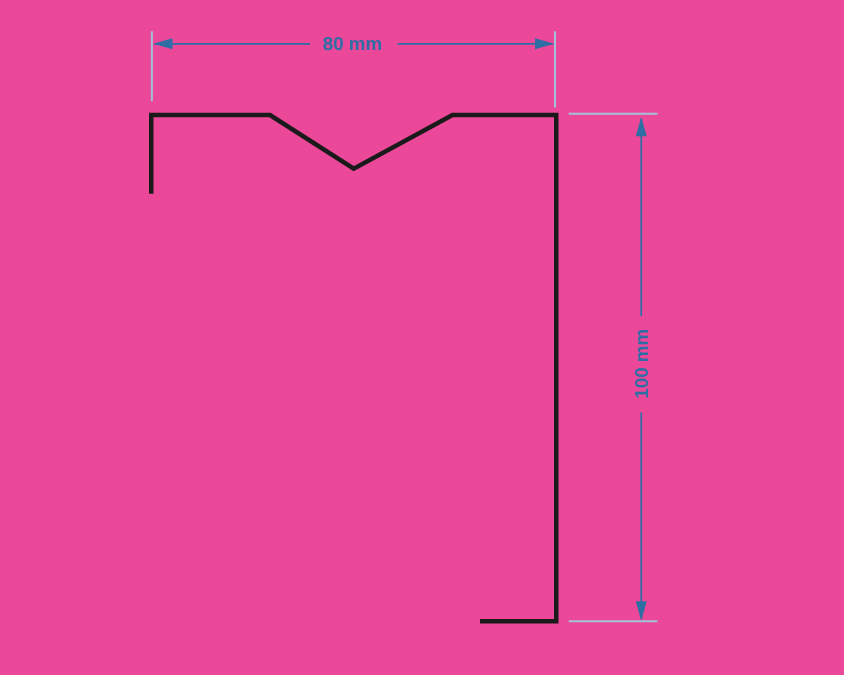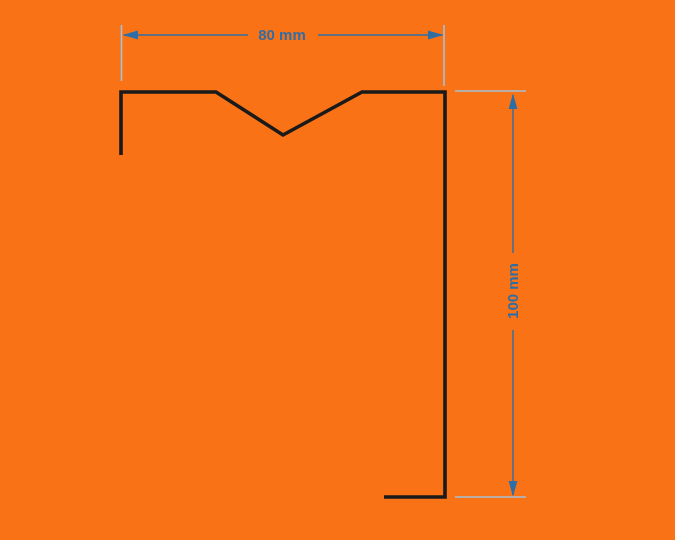--- a/index.html
+++ b/index.html
@@ -5,21 +5,21 @@
   html, body {
     margin: 0;
     padding: 0;
     background: #ffffff;
     font-family: "Liberation Sans", sans-serif;
   }
   .canvas {
     position: relative;
     width: 675px;
     height: 540px;
-    background: #f97316;
+    background: #ec4899;
     overflow: hidden;
   }
   svg { display: block; }
   .profile {
     fill: none;
     stroke: #1a1a1a;
     stroke-width: 3.6;
     stroke-linejoin: miter;
     stroke-linecap: butt;
   }

